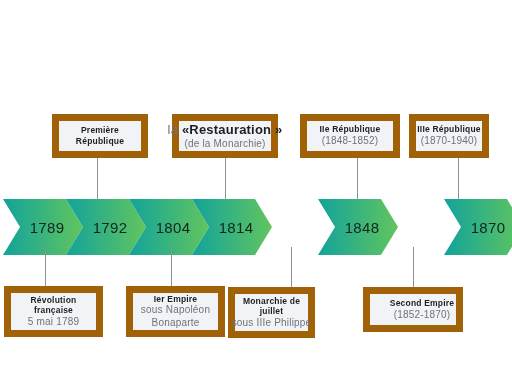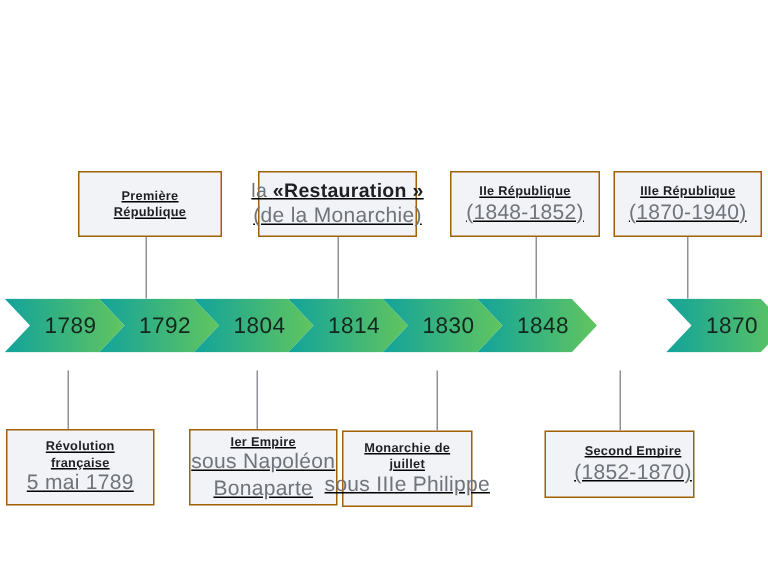--- a/index.html
+++ b/index.html
@@ -24,40 +24,39 @@
     position: absolute;
     width: 1px;
     background: #8e9196;
   }
 
   
   .label-box {
     position: absolute;
     box-sizing: border-box;
     background: #f1f3f6;
-    border: 1px solid #a16207;
+    border: 7px solid #a16207;
     display: flex;
     flex-direction: column;
     align-items: center;
     justify-content: center;
     text-align: center;
     line-height: 1.25;
     padding: 3px 4px;
-    text-decoration: underline;
   }
   .label-box .strong {
     font-weight: bold;
     font-size: 8.5px;
     color: #1d1f22;
     letter-spacing: 0.2px;
     white-space: nowrap;
   }
   .label-box .sub {
     font-weight: normal;
-    font-size: 14px;
+    font-size: 10px;
     color: #6f737a;
     letter-spacing: 0.2px;
     white-space: nowrap;
   }
   .label-box .mixed {
     font-size: 13px;
     color: #6f737a;
     letter-spacing: 0.2px;
     white-space: nowrap;
   }
@@ -70,21 +69,21 @@
   #chevron-band {
     position: absolute;
     left: 0;
     top: 199px;
     width: 512px;
     height: 48px;
   }
   .chevron {
     position: absolute;
     top: 0;
-    height: 36px;
+    height: 56px;
     display: flex;
     align-items: center;
     justify-content: center;
     -webkit-clip-path: polygon(0 0, calc(100% - 17px) 0, 100% 50%, calc(100% - 17px) 100%, 0 100%, 17px 50%);
     clip-path: polygon(0 0, calc(100% - 17px) 0, 100% 50%, calc(100% - 17px) 100%, 0 100%, 17px 50%);
     text-align: right;
   }
   .chevron .year {
     font-size: 15px;
     color: #13261c;
@@ -106,21 +105,21 @@
   <div class="label-box" style="left:172px; top:114px; width:106px; height:44px;">
     <span class="mixed"><span>la </span><b>«Restauration »</b></span>
     <span class="sub">(de la Monarchie)</span>
   </div>
 
   <div class="label-box" style="left:300px; top:114px; width:100px; height:44px;text-align:center;">
     <span class="strong">IIe République</span>
     <span class="sub">(1848-1852)</span>
   </div>
 
-  <div class="label-box" style="left:409px; top:114px; width:99px; height:44px;align-items:center;">
+  <div class="label-box" style="left:409px; top:114px; width:80px; height:44px;align-items:center;">
     <span class="strong">IIIe République</span>
     <span class="sub">(1870-1940)</span>
   </div>
 
   <div class="connector" style="left:97px; top:158px; height:41px;"></div>
   <div class="connector" style="left:225px; top:158px; height:41px;"></div>
   <div class="connector" style="left:357px; top:158px; height:41px;"></div>
   <div class="connector" style="left:458px; top:158px; height:41px;"></div>
 
   <div id="chevron-band">
@@ -128,23 +127,20 @@
       <span class="year">1789</span>
     </div>
     <div class="chevron" style="left:66px; width:80px; background:linear-gradient(90deg,#12a39b 0%,#62c55e 100%);">
       <span class="year">1792</span>
     </div>
     <div class="chevron" style="left:129px; width:80px; background:linear-gradient(90deg,#12a39b 0%,#62c55e 100%);">
       <span class="year">1804</span>
     </div>
     <div class="chevron" style="left:192px; width:80px; background:linear-gradient(90deg,#12a39b 0%,#62c55e 100%);">
       <span class="year">1814</span>
-    </div>
-    <div class="chevron" style="left:255px; width:80px; background:linear-gradient(90deg,#12a39b 0%,#62c55e 100%);">
-      <span class="year">1830</span>
     </div>
     <div class="chevron" style="left:318px; width:80px; background:linear-gradient(90deg,#12a39b 0%,#62c55e 100%);">
       <span class="year">1848</span>
     </div>
     <div class="chevron" style="left:444px; width:80px; background:linear-gradient(90deg,#12a39b 0%,#62c55e 100%);">
       <span class="year">1870</span>
     </div>
   </div>
 
   <div class="connector" style="left:45px; top:247px; height:39px;"></div>

